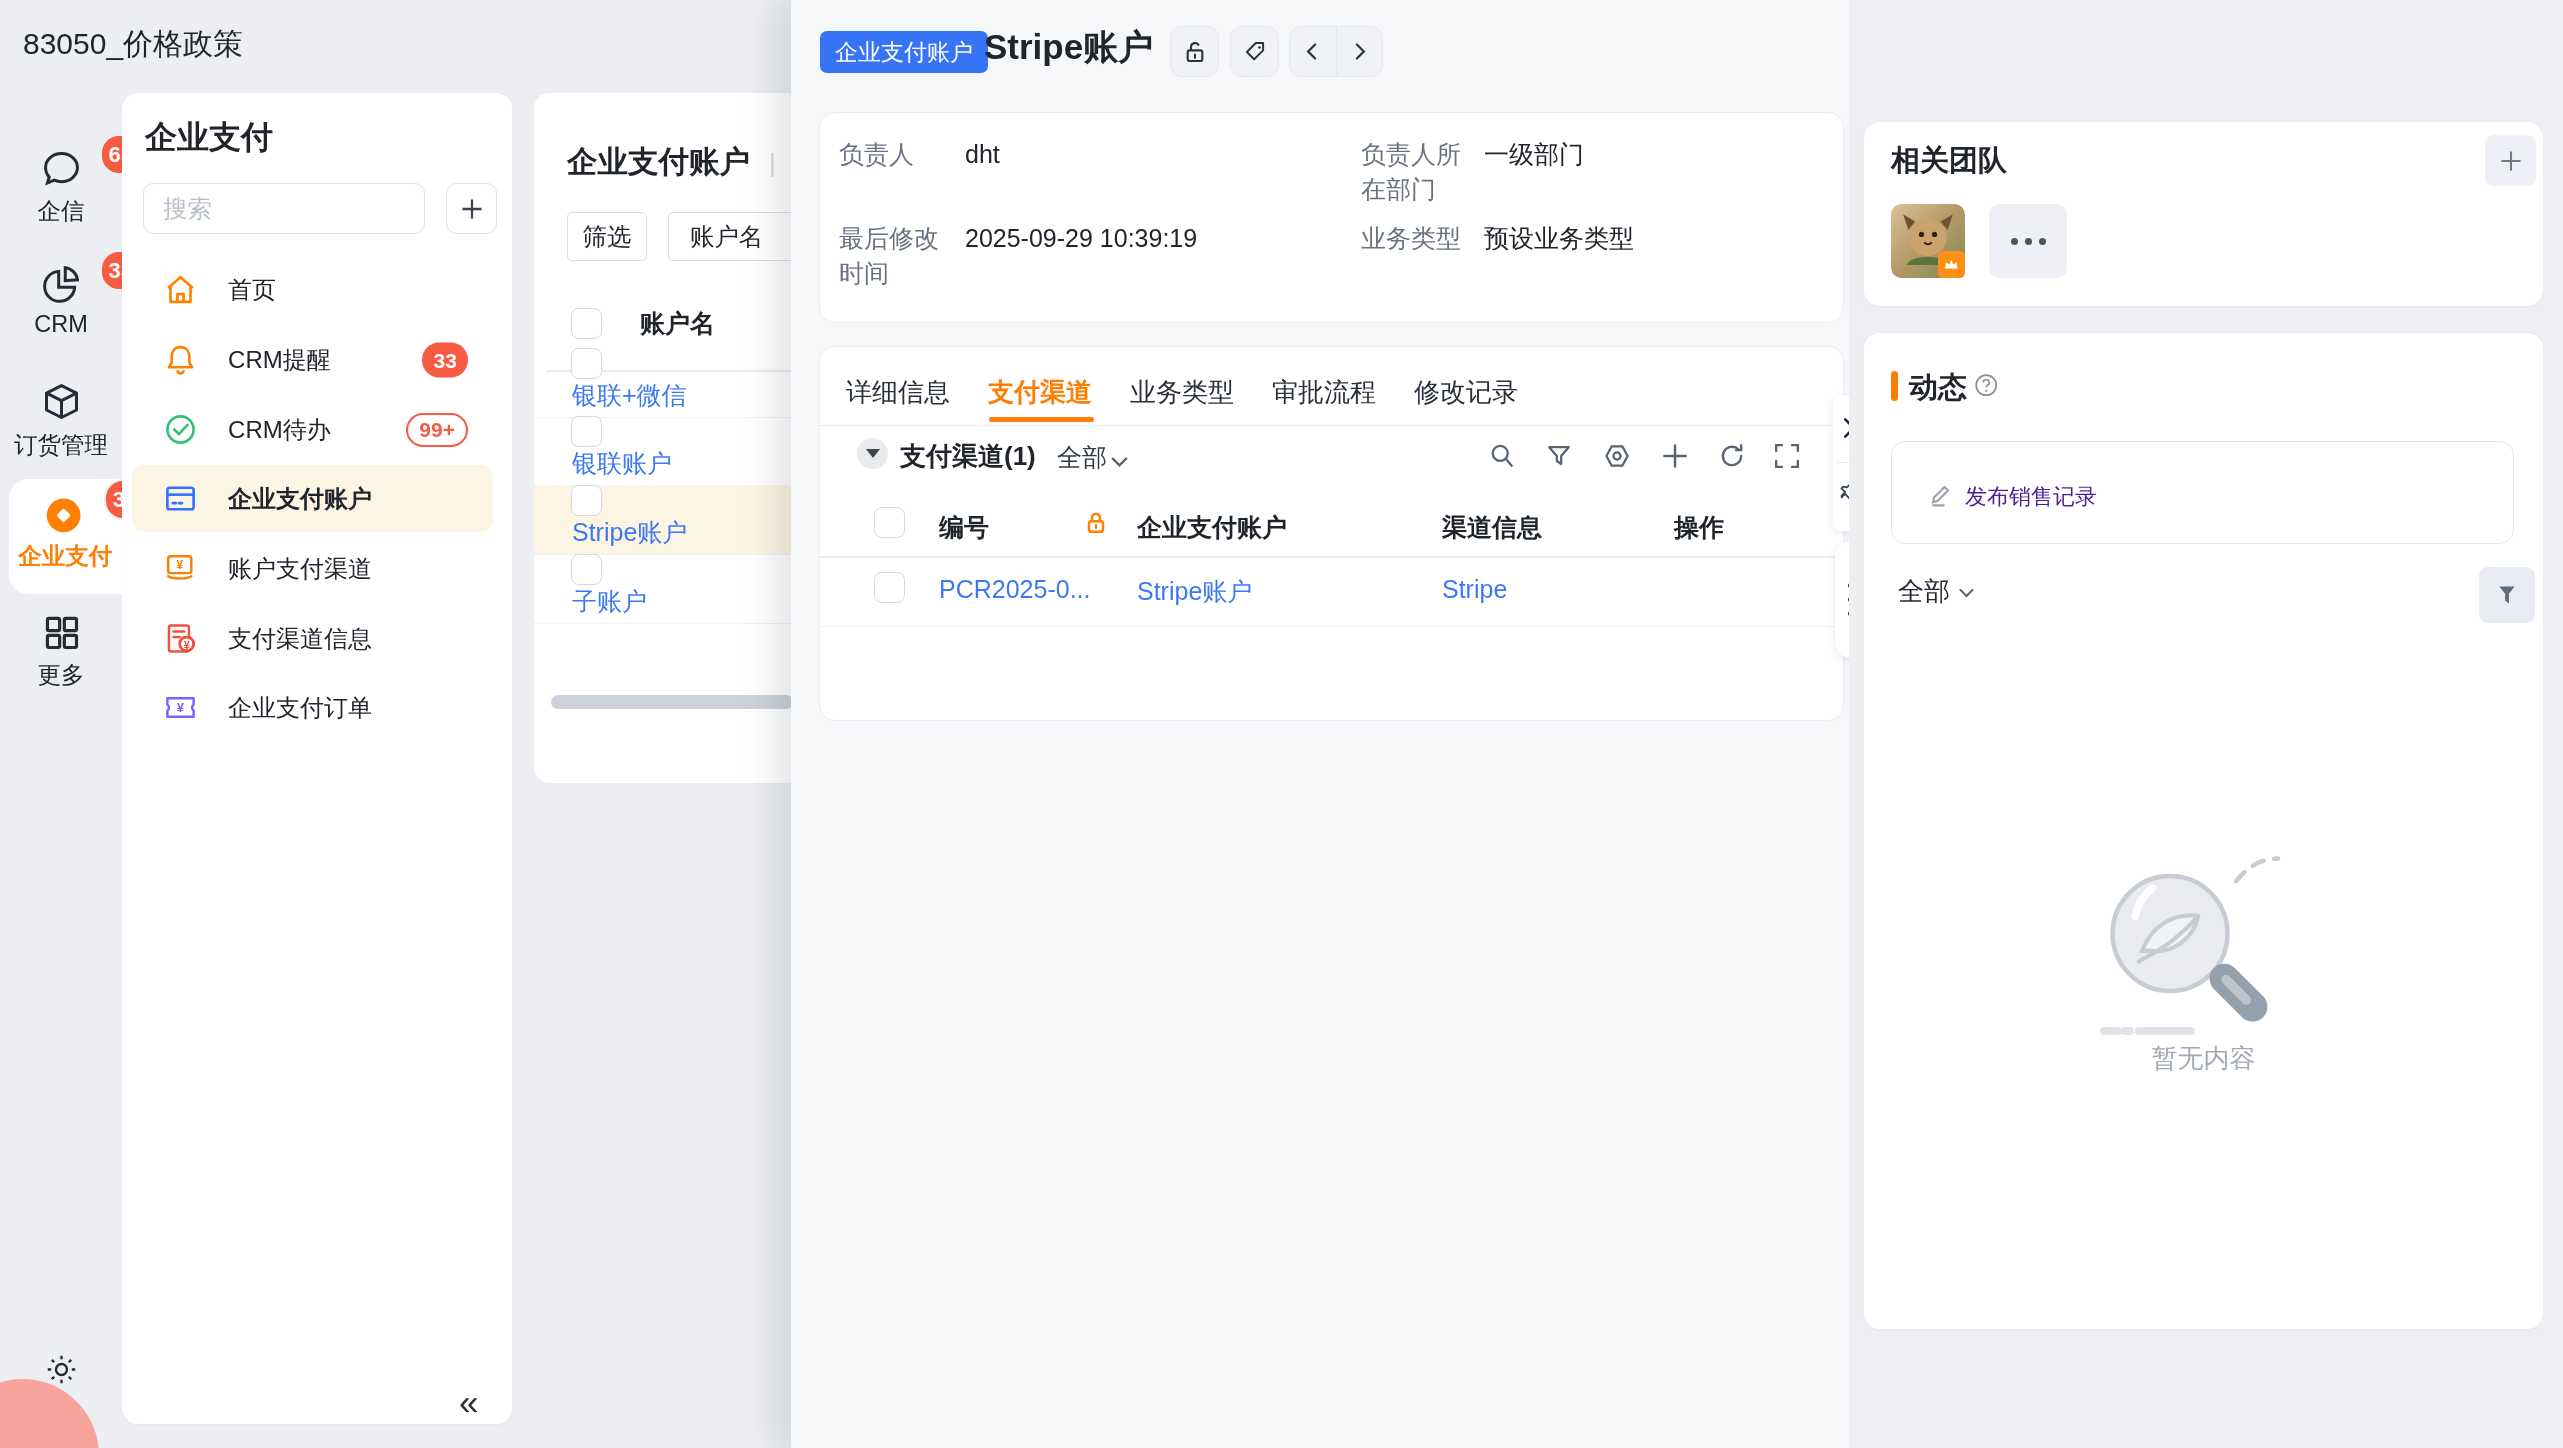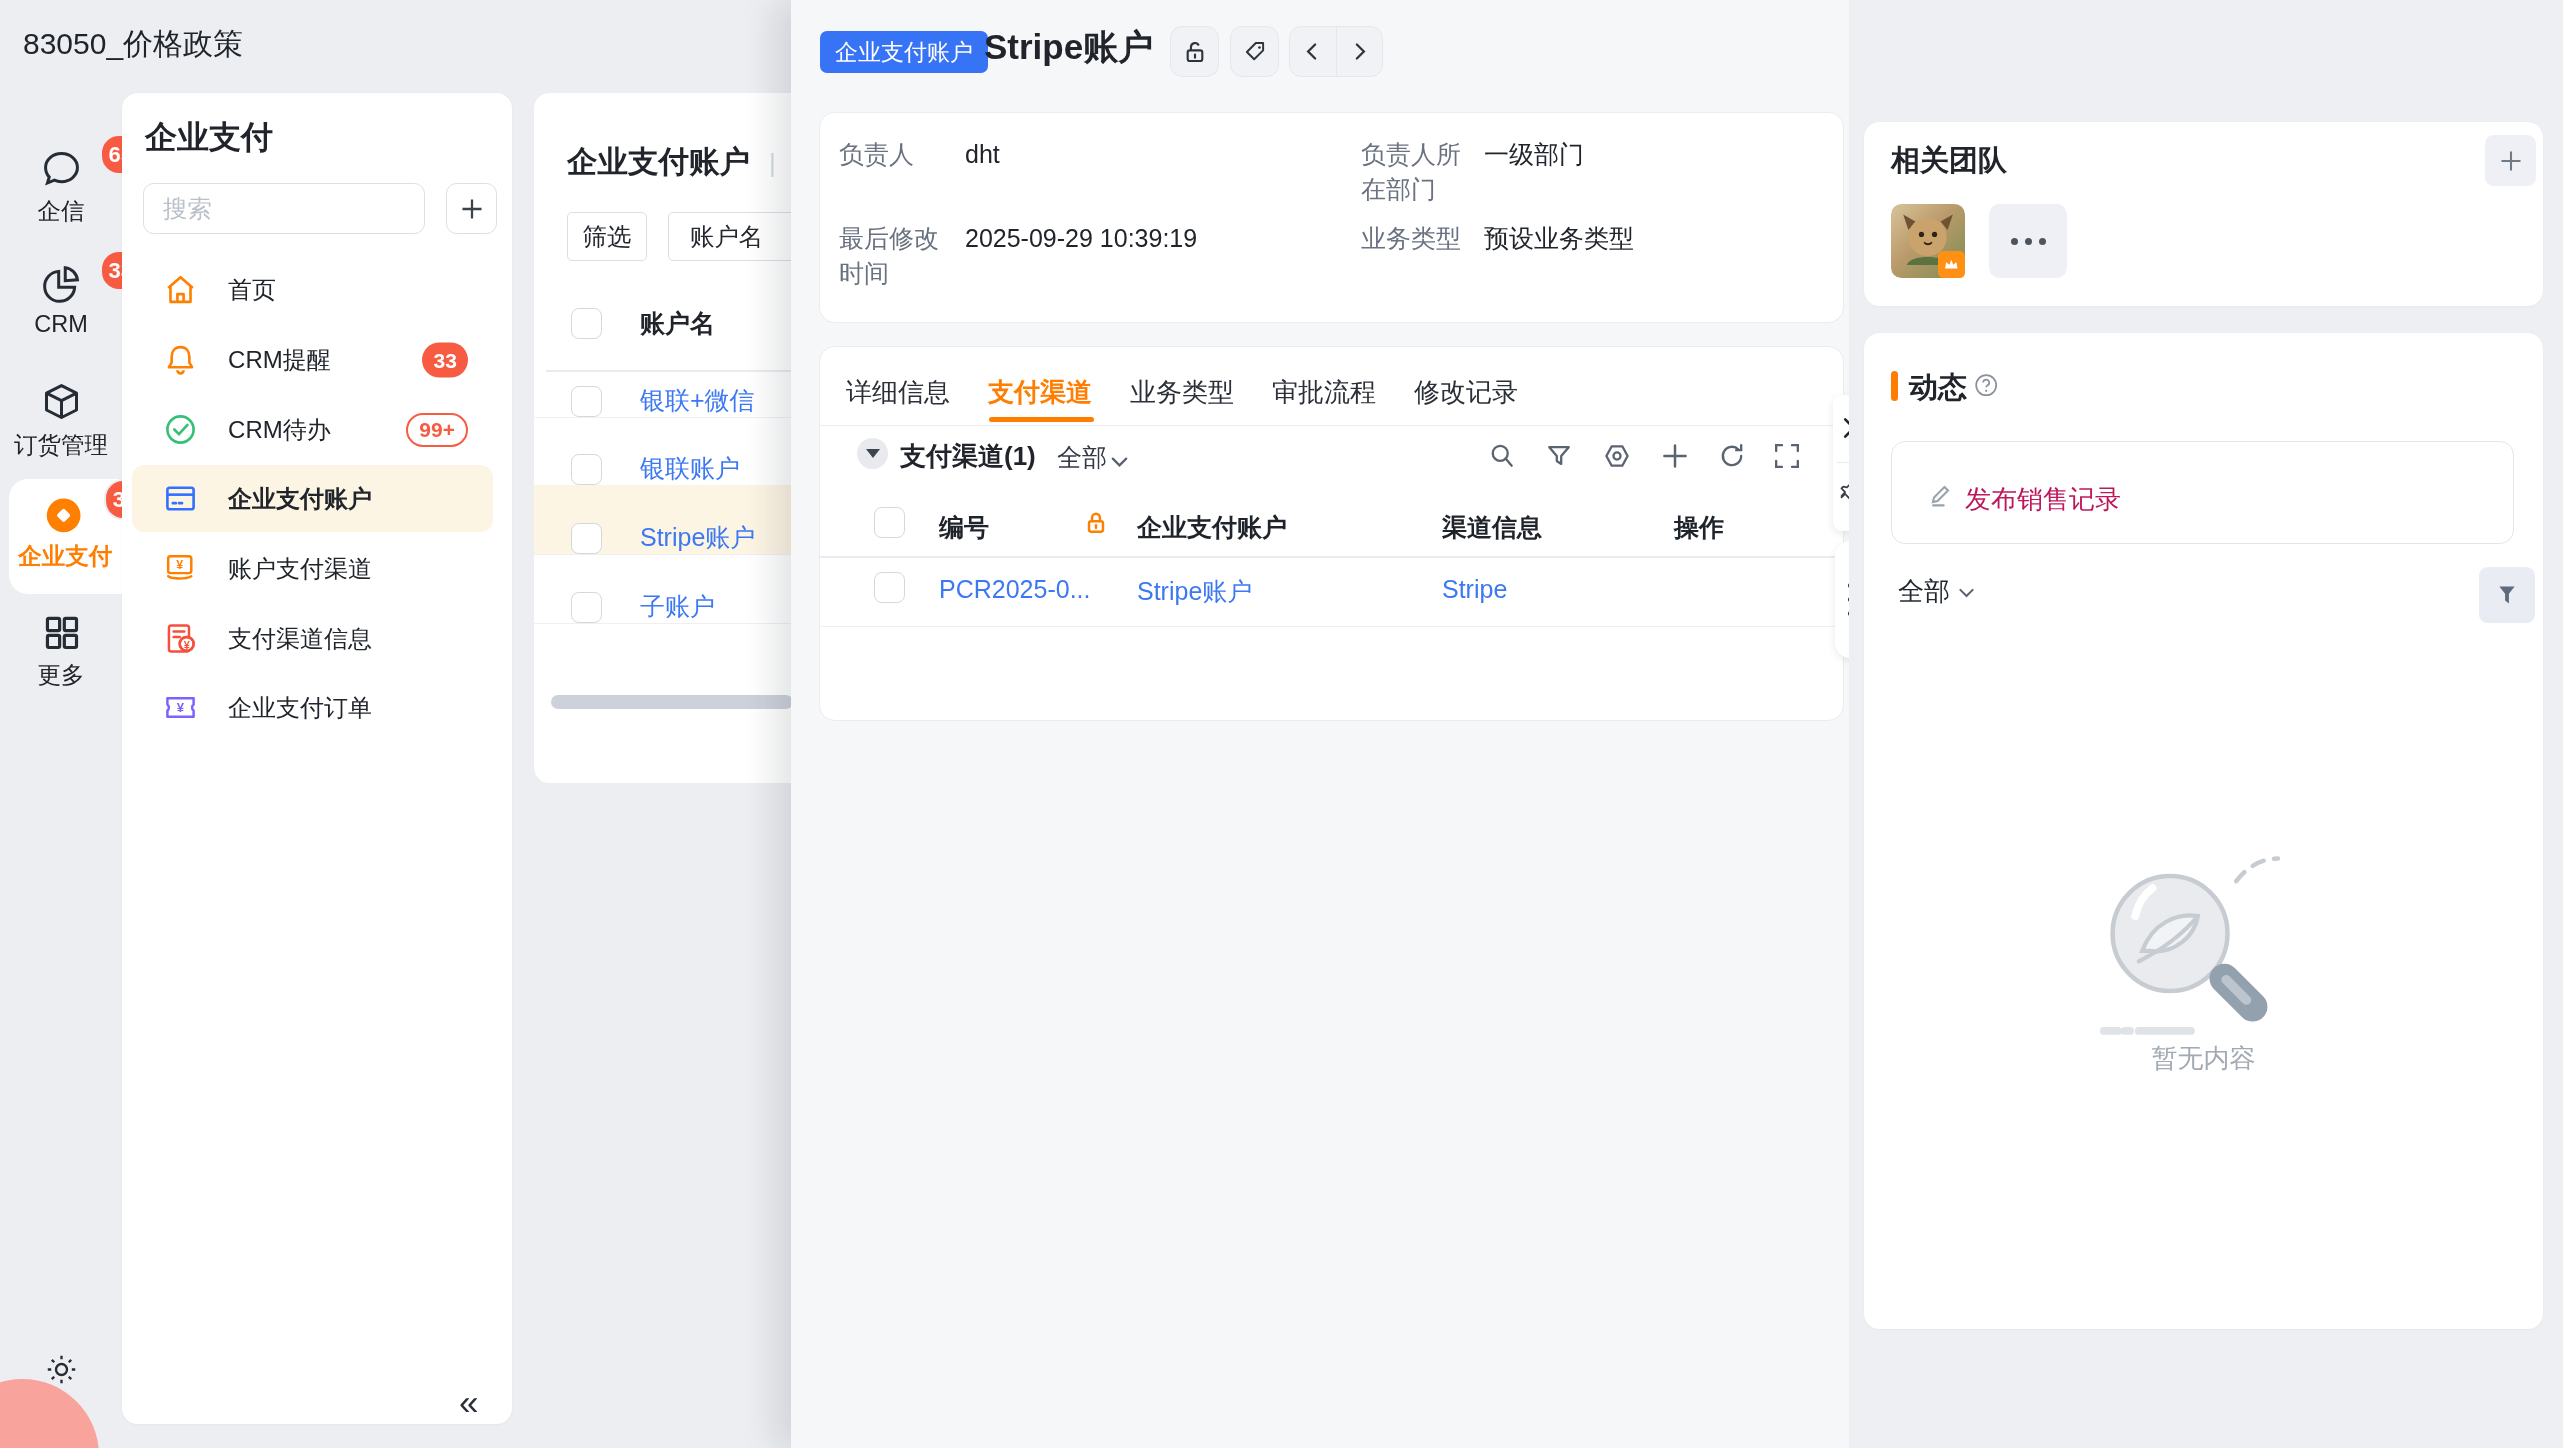--- a/index.html
+++ b/index.html
@@ -47,21 +47,21 @@
   #list-sep{font-size:26px;color:#d4d9e0;margin:0 15.7px 0 19px;}
   #list-scope{font-size:30.5px;color:#21252b;}
   .btn-light{border:1.7px solid #dbdfe5;border-radius:5px;background:#fff;box-sizing:border-box;
     font-size:24.4px;color:#23272e;display:flex;align-items:center;justify-content:center;}
   #list-filter{left:33px;top:119px;width:80px;height:49px;}
   #list-field{left:134px;top:119px;width:213px;height:49px;justify-content:flex-start;padding-left:21px;}
   .cbox{width:31px;height:31px;border:1.7px solid #d3d8df;border-radius:7.8px;background:#fff;box-sizing:border-box;}
   #list-colrow{left:37px;top:214px;display:flex;align-items:center;}
   #list-colname{font-size:25px;font-weight:bold;margin-left:38px;}
   #list-divider{left:12.2px;top:277px;width:389px;height:1.7px;background:#e9ebef;}
-  .lrow{position:absolute;left:0;width:401px;height:69px;display:flex;align-items:flex-end;border-bottom:0.9px solid #eef0f3;}
+  .lrow{position:absolute;left:0;width:401px;height:69px;display:flex;align-items:flex-start;border-bottom:0.9px solid #eef0f3;flex-direction:column;}
   .lrow .cbox{margin-left:37px;}
   .lrow-link{font-size:25px;color:#3b78f2;margin-left:38px;}
   .lrow.sel{background:#fdf5e4;}
   #list-hscroll{left:16.6px;top:602px;width:242px;height:14px;border-radius:7px;background:#cdd2da;}
 
   
   #overlay{left:791px;top:0;width:1772px;height:1449px;}
   #ov-left{position:absolute;left:0;top:0;width:1058px;height:1449px;background:#f6f7f9;
     box-shadow:-14px 0 35px rgba(15,23,42,.13);}
   #ov-right{position:absolute;left:1058px;top:0;width:715px;height:1449px;background:#edeff2;}
@@ -118,21 +118,21 @@
   #team-crown{left:74px;top:129px;width:27px;height:27px;border-radius:5.2px;background:#ff9016;
     display:flex;align-items:center;justify-content:center;}
   #team-more{left:125px;top:82px;width:78px;height:74px;border-radius:10.5px;background:#eef0f5;
     display:flex;align-items:center;justify-content:center;gap:7px;}
   #team-more b{width:7px;height:7px;border-radius:50%;background:#4d545e;}
 
   #feed-card{left:15px;top:333px;width:679px;height:996px;border:none;box-shadow:0 0.9px 2.6px rgba(31,35,41,.03);}
   #feed-bar{left:27px;top:38px;width:7px;height:30px;border-radius:3.5px;background:#ff7d00;}
   #feed-title{left:45px;top:35px;font-size:29px;font-weight:bold;}
   #feed-input{left:27px;top:108px;width:623px;height:103px;border:1.7px solid #e1e5eb;border-radius:14px;box-sizing:border-box;}
-  #feed-ph{left:73px;top:40px;font-size:26px;color:#be185d;}
+  #feed-ph{left:73px;top:40px;font-size:22px;color:#4c1d95;}
   #feed-scope{left:34px;top:241px;font-size:26px;color:#232830;}
   #feed-filter{left:615px;top:234px;width:56px;height:56px;border-radius:8.7px;background:#e9ecf2;
     display:flex;align-items:center;justify-content:center;}
   #feed-empty-svg{left:50%;top:513px;transform:translateX(-50%);}
   #feed-empty-txt{left:0;top:708px;width:100%;text-align:center;font-size:26px;color:#a2a9b3;}
 </style>
 </head>
 <body>
 
 <div class="abs" id="win-title">83050_价格政策</div>

